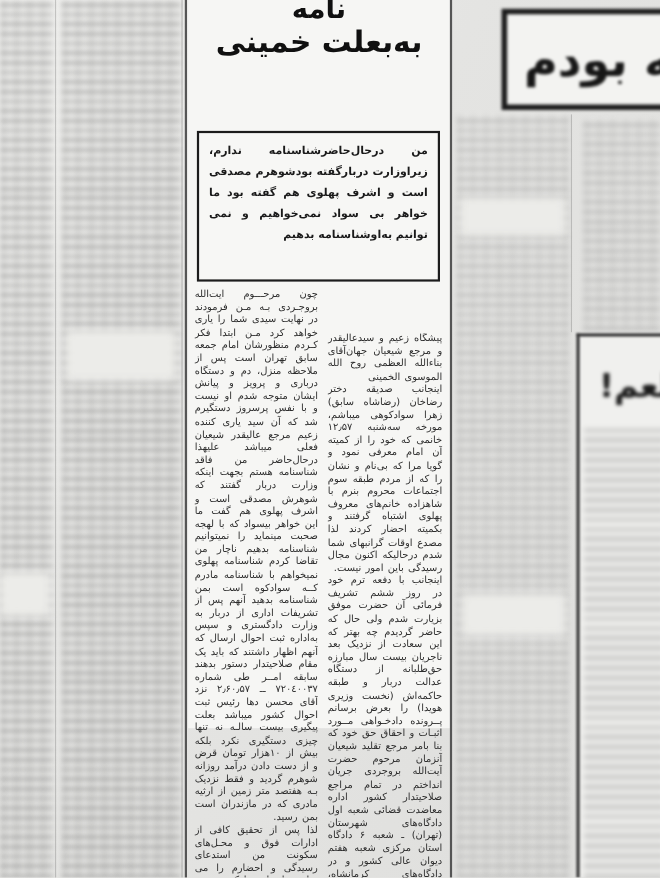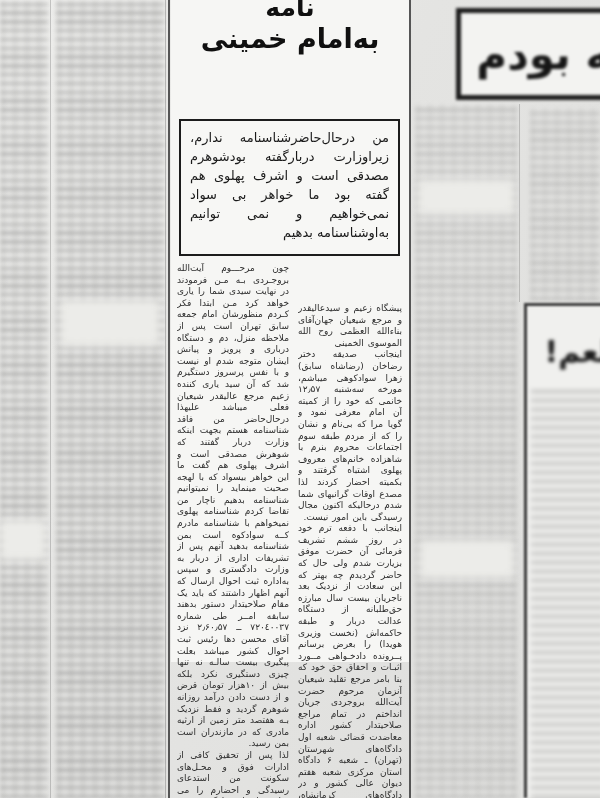--- a/index.html
+++ b/index.html
@@ -40,21 +40,21 @@
   #clip .edge-r { position:absolute; right:-2px; top:0; width:2px; height:798px; background:#555; filter:blur(.5px); }
 
   .headline { position:absolute; left:0; top:-7px; width:238px; text-align:center;
     font-weight:bold; color:#101010; line-height:1.18; }
   .headline .h1 { font-size:25px; letter-spacing:.5px; }
   .headline .h2 { font-size:31px; letter-spacing:.5px; }
   .headline .h3 { font-size:27px; letter-spacing:.5px; }
 
   .quote-box { position:absolute; left:8px; top:119px; width:221px; height:137px;
     border:2.5px solid #1c1c1c; background:#f7f7f5; padding:7px 9px 4px 9px;
-    font-size:13px; font-weight:normal; line-height:19px; text-align:justify;
+    font-size:10px; font-weight:bold; line-height:19px; text-align:justify;
     direction:rtl; color:#1a1a1a; overflow:hidden; filter:blur(.15px); }
 
   .article-col { position:absolute; top:263px; height:535px; overflow:hidden;
     direction:rtl; text-align:justify; font-size:9px; line-height:11.6px;
     color:#2d2d2d; filter:blur(.35px); white-space:pre-line; word-spacing:1px; }
   #col-right { left:127px; width:104px;margin-top:40px; }
   #col-left  { left:6px;   width:112px; }
 </style>
 </head>
 <body>
@@ -82,21 +82,21 @@
     <span class="t">لعم!</span>
     <span class="tex"></span>
   </div>
 
   <div id="clip">
     <div class="edge-l"></div>
     <div class="edge-r"></div>
 
     <div class="headline">
       <div class="h1">نامه</div>
-      <div class="h3">به‌امام خمینی</div>
+      <div class="h3">به‌بعلت خمینی</div>
     </div>
 
     <div class="quote-box">من درحال‌حاضرشناسنامه ندارم، زیراوزارت دربارگفته بودشوهرم مصدقی است و اشرف پهلوی هم گفته بود ما خواهر بی سواد نمی‌خواهیم و نمی توانیم به‌اوشناسنامه بدهیم</div>
 
     <div class="article-col" id="col-right">پیشگاه زعیم و سیدعالیقدر و مرجع شیعیان جهان‌آقای بناءالله العظمی روح الله الموسوی الخمینی
 اینجانب صدیقه دختر رضاخان (رضاشاه سابق) زهرا سوادکوهی میباشم، مورخه سه‌شنبه ۱۲٫۵۷ خانمی که خود را از کمیته آن امام معرفی نمود و گویا مرا که بی‌نام و نشان را که از مردم طبقه سوم اجتماعات محروم بنرم با شاهزاده خانم‌های معروف پهلوی اشتباه گرفتند و بکمیته احضار کردند لذا مصدع اوقات گرانبهای شما شدم درحالیکه اکنون مجال رسیدگی باین امور نیست.
 اینجانب با دفعه ترم خود در روز ششم تشریف فرمائی آن حضرت موفق بزیارت شدم ولی حال که حاضر گردیدم چه بهتر که این سعادت از نزدیک بعد ناجریان بیست سال مبارزه حق‌طلبانه از دستگاه عدالت دربار و طبقه حاکمه‌اش (نخست وزیری هویدا) را بعرض برسانم پــرونده دادخـواهی مــورد اثبـات و احقاق حق خود که بنا بامر مرجع تقلید شیعیان آنزمان مرحوم حضرت آیت‌الله بروجردی جریان انداختم در تمام مراجع صلاحیتدار کشور اداره معاضدت قضائی شعبه اول دادگاه‌های شهرستان (تهران) ـ شعبه ۶ دادگاه استان مرکزی شعبه هفتم دیوان عالی کشور و در دادگاه‌های کرمانشاه، همدان (بخش انحصار وراثت) ـ مازنــدران ـ بل سقید و از سال ۳۹ در نخست وزیری ـ دفتــر مخصوص ـ وزارت دربار ـ کمیسیون عرایض دربار</div>
     <div class="article-col" id="col-left">چون مرحـــوم آیت‌الله بروجـردی بـه مـن فرمودند در نهایت سیدی شما را یاری خواهد کرد مـن ابتدا فکر کـردم منظورشان امام جمعه سابق تهران است پس از ملاحظه منزل، دم و دستگاه درباری و پرویز و پیانش ایشان متوجه شدم او نیست و با نفس پرسروز دستگیرم شد که آن سید یاری کننده زعیم مرجع عالیقدر شیعیان فعلی میباشد علیهذا درحال‌حاضر من فاقد شناسنامه هستم بجهت اینکه وزارت دربار گفتند که شوهرش مصدقی است و اشرف پهلوی هم گفت ما این خواهر بیسواد که با لهجه صحبت مینماید را نمیتوانیم شناسنامه بدهیم ناچار من تقاضا کردم شناسنامه پهلوی نمیخواهم با شناسنامه مادرم کــه سوادکوه است بمن شناسنامه بدهید آنهم پس از تشریفات اداری از دربار به وزارت دادگستری و سپس به‌اداره ثبت احوال ارسال که آنهم اظهار داشتند که باید یک مقام صلاحیتدار دستور بدهند سابقه امــر طی شماره ۷۲۰٤۰۰۳۷ ــ ۲٫۶۰٫۵۷ نزد آقای محسن دها رئیس ثبت احوال کشور میباشد بعلت پیگیری بیست سالـه نه تنها چیزی دستگیری نکرد بلکه بیش از ۱۰هزار تومان قرض و از دست دادن درآمد روزانه شوهرم گردید و فقط نزدیک بـه هفتصد متر زمین از ارثیه مادری که در مازندران است بمن رسید.
 لذا پس از تحقیق کافی از ادارات فوق و محـل‌های سکونت من استدعای رسیدگی و احضارم را می نمایم تا با مدارک موجود بتوان حق مظلومی را از ظالمان اخذ و ضمناً وصیت</div>
   </div>

